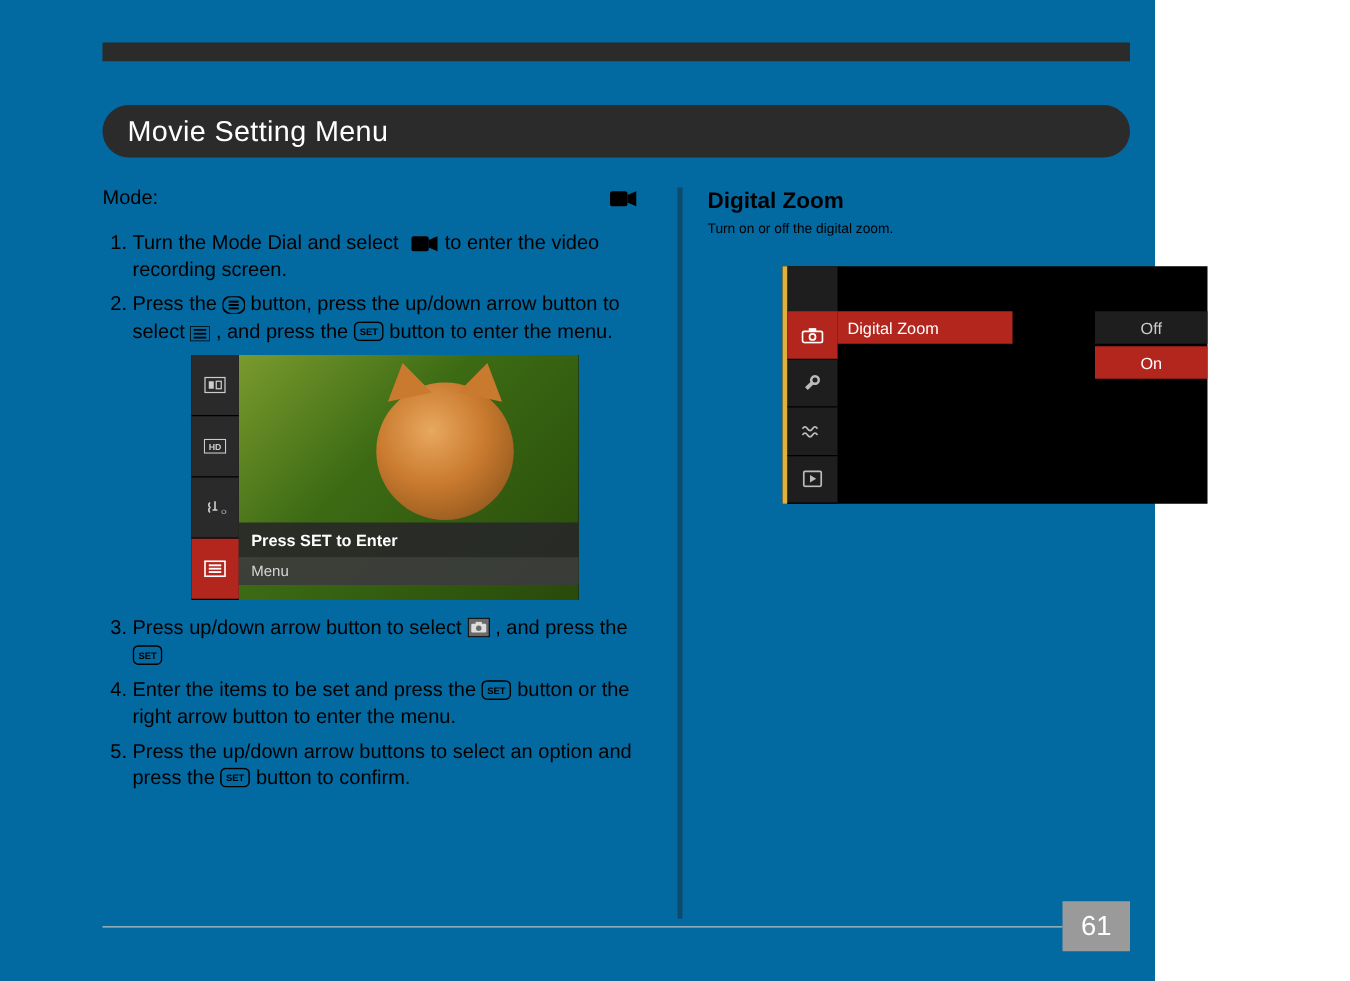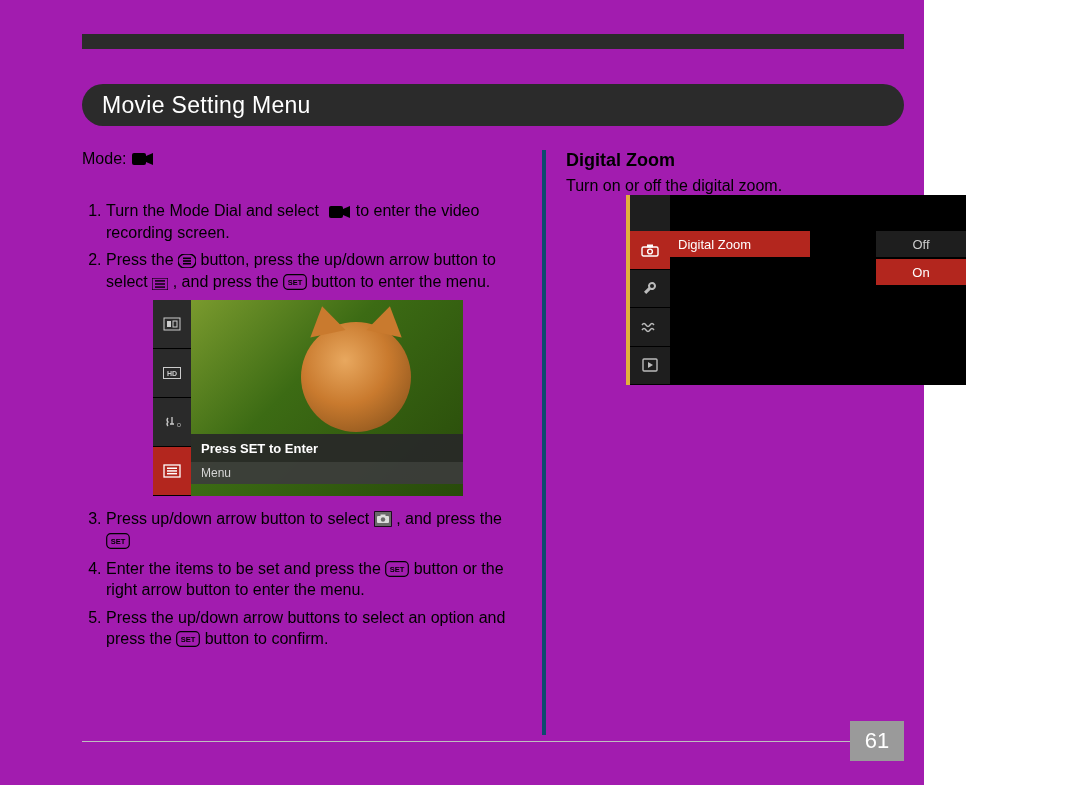--- a/index.html
+++ b/index.html
@@ -1,33 +1,33 @@
 <!DOCTYPE html>
 <html><head>
 <meta charset="utf-8">
 <style>
   * { box-sizing: border-box; margin: 0; padding: 0; }
   html, body { width: 1080px; height: 785px; font-family: Arial, Helvetica, sans-serif; background: #fff; }
-  .page { width: 924px; height: 785px; position: relative; background: #a21caf; }
+  .page { width: 924px; height: 785px; position: relative; background: #0369a1; }
 
   .topbar { position: absolute; left: 82px; right: 20px; top: 34px; height: 15px; background: #2b2b2b; }
 
   .titlebar {
     position: absolute; left: 82px; right: 20px; top: 84px; height: 42px;
     background: #2b2b2b; border-radius: 30px 30px 30px 30px;
     display: flex; align-items: center; padding-left: 20px;
   }
   .titlebar span { color: #fff; font-size: 23px; font-weight: 400; letter-spacing: 0.3px; }
 
   .content { position: absolute; left: 82px; top: 150px; right: 20px; bottom: 50px; display: flex; }
 
   .col-left  { flex: 0 0 460px; padding-right: 32px; }
   .col-right { flex: 1 1 auto; padding-left: 0; border-left: 4px solid #0c4a6e; padding-left: 20px; }
 
-  .mode-line { font-size: 16px; color: #000; margin-bottom: 32px; display: flex; align-items: center; }
+  .mode-line { font-size: 16px; color: #000; margin-bottom: 16px; display: flex; align-items: center; justify-content: space-between; }
   .mode-line .vidicon, .inst .vidicon { margin-left: 6px; }
 
   ol.inst { list-style: decimal; padding-left: 24px; font-size: 16px; color: #000; line-height: 1.35; }
   ol.inst > li { margin-bottom: 6px; }
   ol.inst .line { display: inline; }
   .inline-icon { display: inline-block; vertical-align: -3px; line-height: 0; }
 
   
   .shot1 { width: 310px; height: 196px; margin: 8px auto 12px; background: #000; position: relative; overflow: hidden; }
   .shot1 .photo { position: absolute; left: 38px; top: 0; right: 0; bottom: 0; background: linear-gradient(135deg,#7a9a2e 0%, #3c6b14 40%, #284a0a 100%); }
@@ -36,21 +36,21 @@
   .shot1 .rail .slot.sel { background: #b3261e; }
   .shot1 .catbox { position:absolute; left:110px; top:22px; width:110px; height:110px; border-radius:50%; background: radial-gradient(circle at 40% 35%, #e8a85f 0%, #c97a2e 45%, #7a4a18 100%); }
   .shot1 .catbox::before, .shot1 .catbox::after { content:""; position:absolute; width:0; height:0; border-left:18px solid transparent; border-right:18px solid transparent; border-bottom:28px solid #c97a2e; top:-16px; }
   .shot1 .catbox::before { left:6px; transform: rotate(-12deg); }
   .shot1 .catbox::after  { right:6px; transform: rotate(12deg); }
   .shot1 .label1 { position:absolute; left:38px; right:0; top:134px; height:28px; background: rgba(40,40,40,0.92); color:#fff; font-size:13px; display:flex; align-items:center; padding-left:10px;font-weight:bold; }
   .shot1 .label2 { position:absolute; left:38px; right:0; top:162px; height:22px; background: rgba(60,60,60,0.92); color:#d5d5d5; font-size:12px; display:flex; align-items:center; padding-left:10px; }
 
   
   .sub-h { font-size: 18px; font-weight: bold; margin-bottom: 6px; }
-  .sub-p { font-size: 16px; }
+  .sub-p { font-size: 11px; margin-bottom: 24px; }
 
   .shot2 { width: 340px; height: 190px; margin: 0 auto 0 60px; background: #000; position: relative; }
   .shot2 .goldbar { position:absolute; left:0; top:0; bottom:0; width:4px; background:#e2b13c; }
   .shot2 .col-a { position:absolute; left:4px; top:0; bottom:0; width:40px; background:#1e1e1e; display:flex; flex-direction:column; }
   .shot2 .col-a .it { flex:1; display:flex; align-items:center; justify-content:center; color:#ccc; font-size:14px; border-bottom:1px solid #000; }
   .shot2 .col-a .it.sel { background:#b3261e; }
   .shot2 .header { position:absolute; left:44px; top:36px; width:140px; height:26px; background:#b3261e; color:#fff; font-size:13px; display:flex; align-items:center; padding-left:8px; }
   .shot2 .opt { position:absolute; right:0; width:90px; height:26px; color:#ccc; font-size:13px; display:flex; align-items:center; justify-content:center; background:#1e1e1e; }
   .shot2 .opt.off { top:36px; }
   .shot2 .opt.on  { top:64px; background:#b3261e; color:#fff; }

